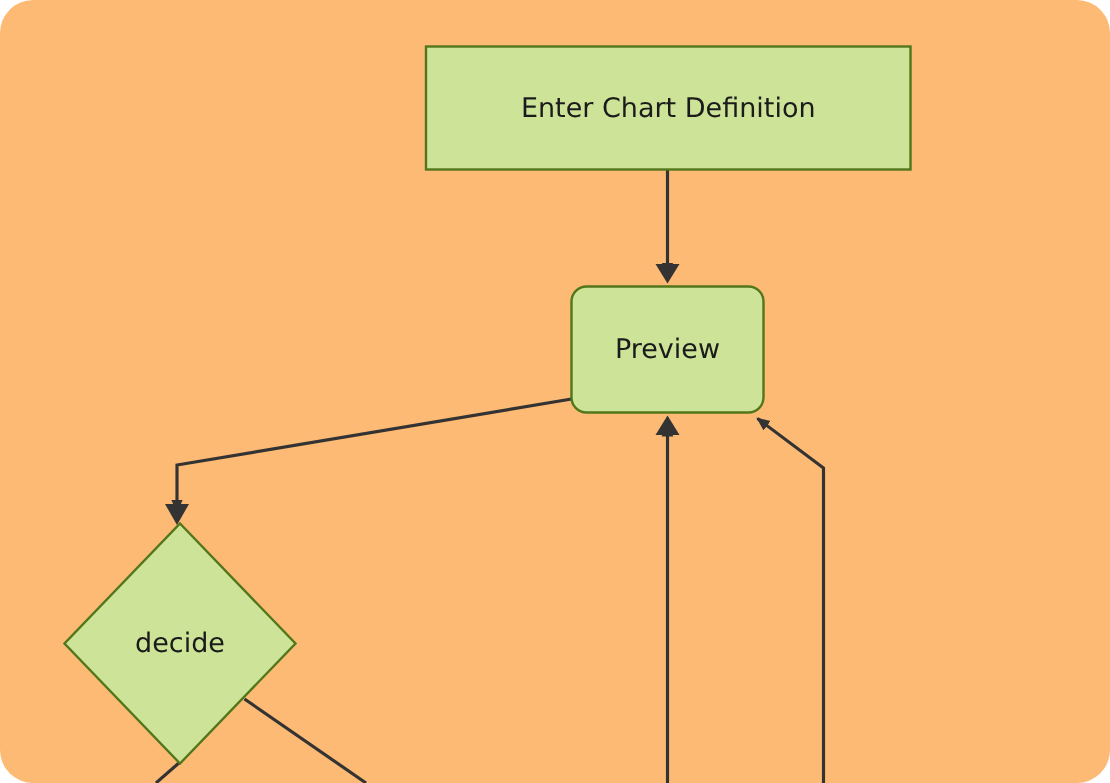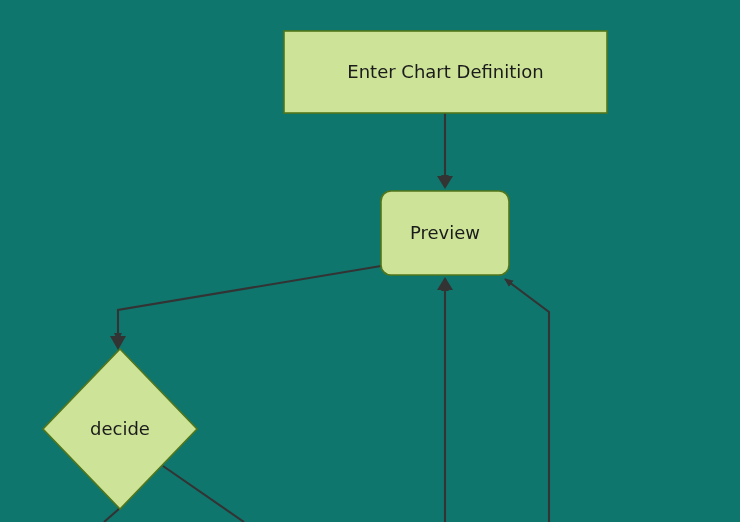--- a/index.html
+++ b/index.html
@@ -40,21 +40,21 @@
   .edge-path {
     fill: none;
     stroke-width: 2.1px;
     stroke-linecap: butt;
     stroke-linejoin: miter;
   }
 </style>
 </head>
 <body>
 
-<div id="flowchart-root" style="background: #0f766e;">
+<div id="flowchart-root" style="background: #fdba74; border-radius: 22px;">
 
   <svg id="flowchart-svg" viewBox="0 0 740 522" xmlns="http://www.w3.org/2000/svg">
 
     <defs>
       <marker id="arrowhead" markerWidth="9" markerHeight="9" refX="8" refY="4.5" orient="auto" markerUnits="userSpaceOnUse">
         <path d="M0,0.6 L9,4.5 L0,8.4 Z" fill="#333333"></path>
       </marker>
     </defs>
 
     <g>

